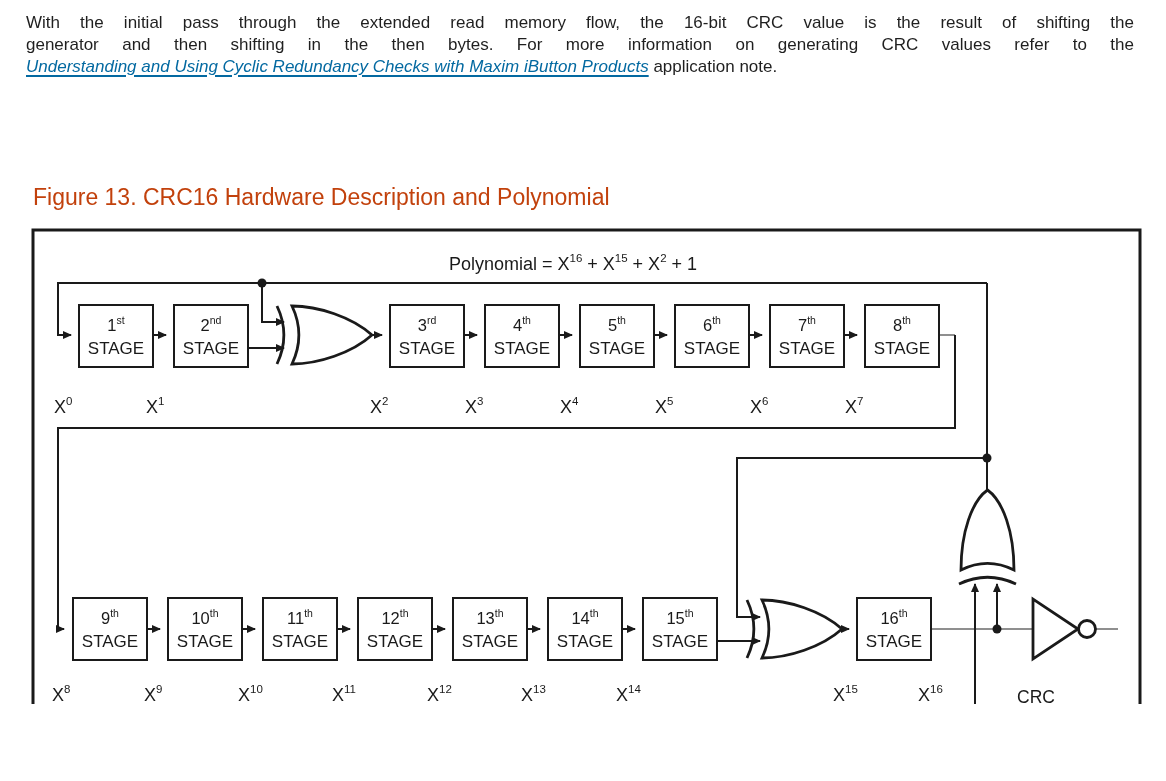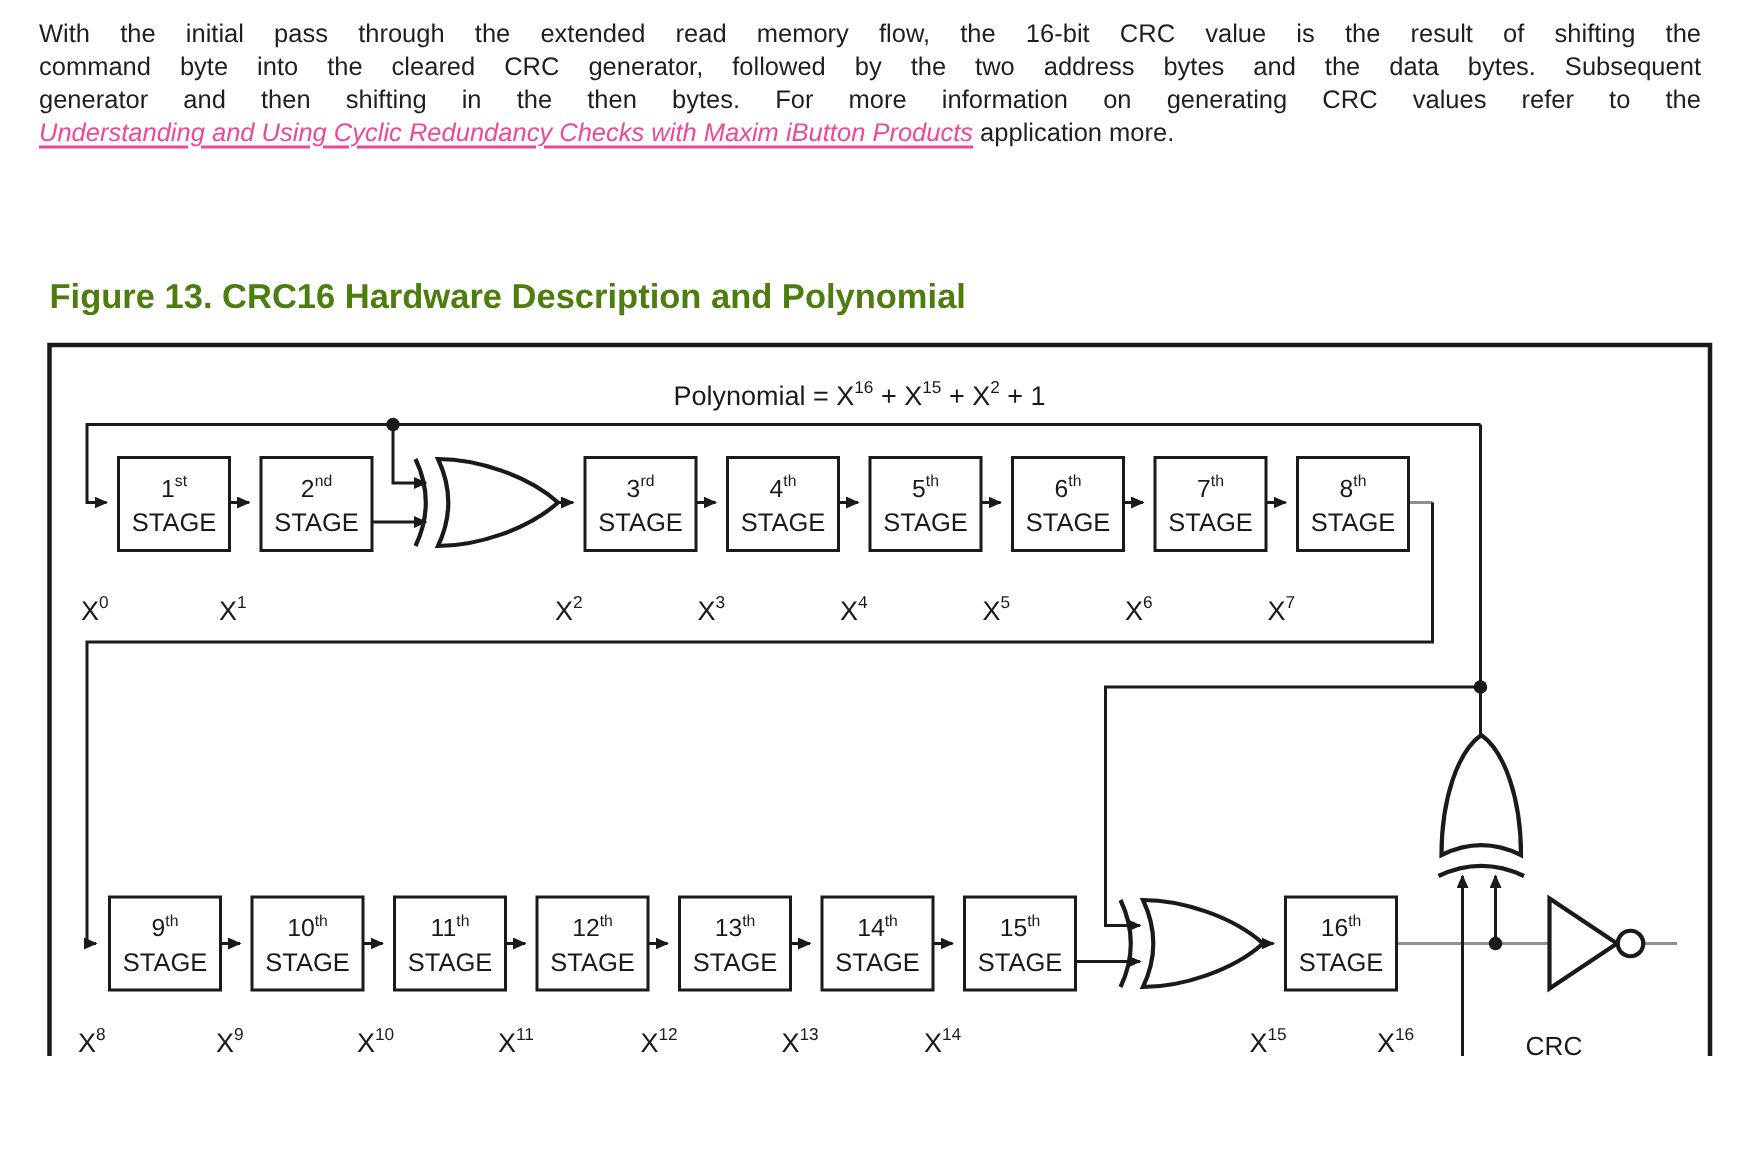--- a/index.html
+++ b/index.html
@@ -2,43 +2,42 @@
 <html><head>
 <meta charset="utf-8">
 <style>
   html,body{margin:0;padding:0;background:#fff;}
   .page{position:relative;width:1166px;height:704px;background:#fff;overflow:hidden;
         font-family:"Liberation Sans",sans-serif;}
   .para{position:absolute;left:26px;top:12px;width:1108px;font-size:17px;line-height:22px;
         color:#1f1f1f;}
   .jline{text-align:justify;text-align-last:justify;}
   .lastline{text-align:left;}
-  .doclink{color:#ec4899;font-style:italic;text-decoration:underline;
+  .doclink{color:#0369a1;font-style:italic;text-decoration:underline;
            text-decoration-thickness:1.5px;text-underline-offset:3px;cursor:pointer;}
-  .caption{position:absolute;left:33px;top:184px;font-size:23px;font-weight:bold;color:#4d7c0f;}
+  .caption{position:absolute;left:33px;top:184px;font-size:23px;font-weight:normal;color:#c2410c;}
   svg.diagram{position:absolute;left:0;top:0;}
   svg.diagram text{font-family:"Liberation Sans",sans-serif;fill:#1a1a1a;}
   .wire{stroke:#1a1a1a;stroke-width:2;fill:none;}
   .wire-gray{stroke:#8f8f8f;stroke-width:2;fill:none;}
   .gate{stroke:#1a1a1a;stroke-width:2.8;fill:#fff;}
   .gate-open{stroke:#1a1a1a;stroke-width:2.8;fill:none;}
   .stagebox{stroke:#1a1a1a;stroke-width:2;fill:#fff;}
   .border{stroke:#1a1a1a;stroke-width:3;fill:none;}
   .dot{fill:#1a1a1a;stroke:none;}
 </style>
 </head>
 <body>
 
 <div class="page">
 
   <div class="para">
     <div class="jline">With the initial pass through the extended read memory flow, the 16-bit CRC value is the result of shifting the</div>
-    <div class="jline">command byte into the cleared CRC generator, followed by the two address bytes and the data bytes. Subsequent</div>
     <div class="jline">generator and then shifting in the then bytes. For more information on generating CRC values refer to the</div>
-    <div class="lastline"><span class="doclink">Understanding and Using Cyclic Redundancy Checks with Maxim iButton Products</span><span> application more.</span></div>
+    <div class="lastline"><span class="doclink">Understanding and Using Cyclic Redundancy Checks with Maxim iButton Products</span><span> application note.</span></div>
   </div>
 
   <div class="caption">Figure 13. CRC16 Hardware Description and Polynomial</div>
 
   <svg class="diagram" width="1166" height="781" viewBox="0 0 1166 781">
     <defs>
       <marker id="arr" markerWidth="10" markerHeight="9" refX="8" refY="4" orient="auto" markerUnits="userSpaceOnUse">
         <path d="M0,0 L9,4 L0,8 Z" fill="#1a1a1a"></path>
       </marker>
     </defs>

